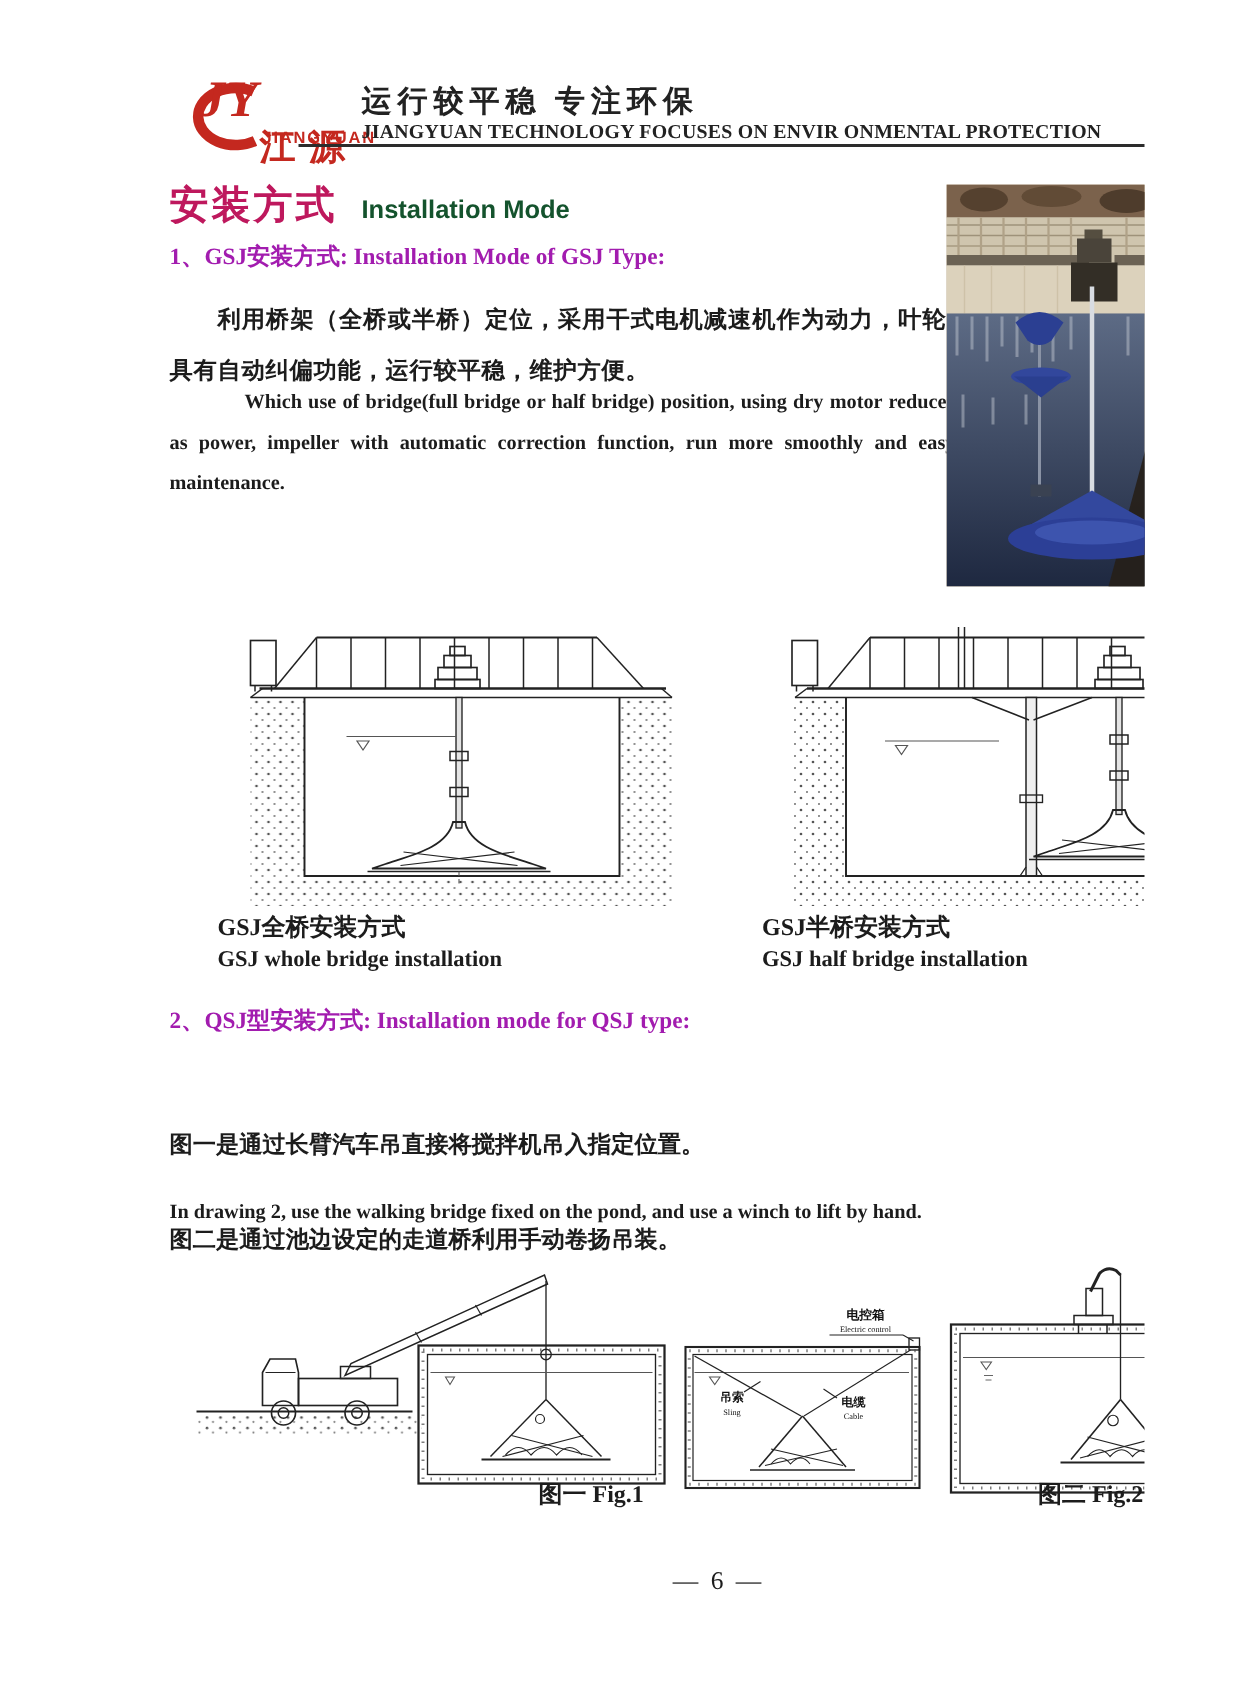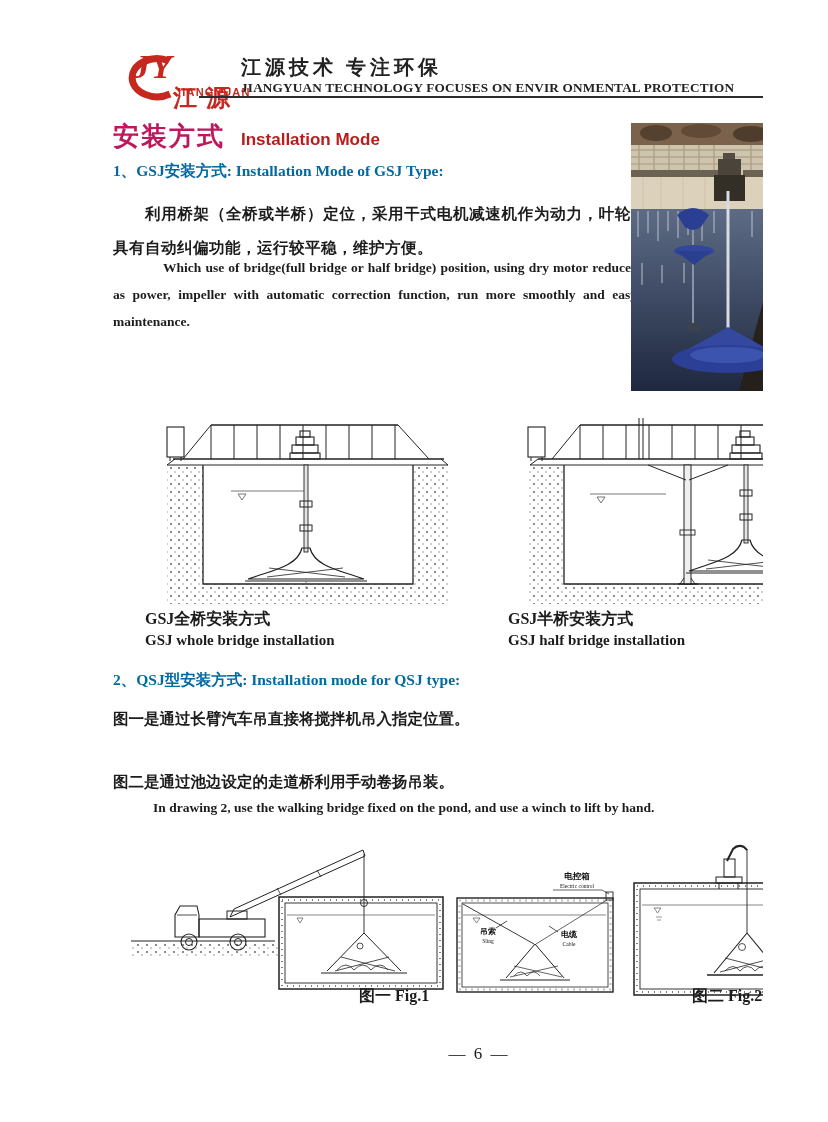--- a/index.html
+++ b/index.html
@@ -17,37 +17,37 @@
   .logo-jy { left:16px; top:0px; font:italic 700 34px "Liberation Serif", serif; color:#c4281f; letter-spacing:1px; }
   .logo-cn { left:56px; top:6px; font:700 24px "Liberation Serif", serif; color:#c4281f; letter-spacing:9px; white-space:nowrap;margin-top:28px; }
   .logo-sub { left:58px; top:38px; font:700 11px "Liberation Sans", sans-serif; color:#c4281f; letter-spacing:1.2px; }
   .slogan-cn { left:176px; top:54px; font:700 20px "Liberation Serif", serif; color:#222; letter-spacing:4px; white-space:nowrap; }
   .slogan-en { left:176px; top:80px; font:700 13.2px "Liberation Serif", serif; color:#222; letter-spacing:0.2px; white-space:nowrap; }
   .header-rule { left:134px; top:96px; width:666px; height:2px; background:#2c2c2c; }
 
   
   .page-title { left:48px; top:119px; white-space:nowrap; }
   .page-title-cn { font:700 26px "Liberation Sans", sans-serif; color:#be185d; letter-spacing:2px; }
-  .page-title-en { font:600 17px "Liberation Sans", sans-serif; color:#b91c1c; margin-left:12px;margin-top:16px; }
-
-  .h-item { font:700 15.5px "Liberation Serif", serif; color:#0369a1; white-space:nowrap; }
+  .page-title-en { font:600 17px "Liberation Sans", sans-serif; color:#14532d; margin-left:12px;margin-top:16px; }
+
+  .h-item { font:700 15.5px "Liberation Serif", serif; color:#a21caf; white-space:nowrap; }
   .heading1 { left:48px; top:161px; }
   .heading2 { left:48px; top:670px; }
 
   .para-cn { left:48px; top:197px; width:518px; font:700 15.5px "Liberation Serif", serif;
              line-height:34px; text-indent:32px; text-align:justify; letter-spacing:0.5px; }
   .para-en { left:48px; top:254px; width:524px; font:700 13.5px "Liberation Serif", serif;
              line-height:27px; text-indent:50px; text-align:justify; }
 
-  .fig-cn { font:700 15.5px "Liberation Serif", serif; white-space:nowrap; }
+  .fig-cn { font:700 15.5px "Liberation Serif", serif; white-space:nowrap;margin-top:44px; }
   .fig-en { font:700 13.5px "Liberation Serif", serif; white-space:nowrap; }
   .d1cn { left:48px; top:709px; }
   .d1en { left:48px; top:736px; }
   .d2cn { left:48px; top:772px; }
-  .d2en { left:48px; top:800px;margin-left:40px; }
+  .d2en { left:48px; top:800px; }
 
   
   .photo { left:566px; top:123px; width:220px; height:268px; background:#cdc3b0; }
 
   
   .drawA { left:80px;  top:418px; }
   .drawB { left:443px; top:418px; }
   .drawC { left:62px;  top:845px; }
   .drawD { left:385px; top:868px; }
   .drawE { left:565px; top:843px; }
@@ -74,21 +74,21 @@
 <div class="page">
 
   <div class="abs logo">
     <svg class="abs logo-swoosh" width="58" height="48" viewBox="0 0 58 48">
       <path d="M52,7 A25,19 0 1 0 53,40" fill="none" stroke="#c4281f" stroke-width="7"></path>
     </svg>
     <div class="abs logo-jy">JY</div>
     <div class="abs logo-cn">江源</div>
     <div class="abs logo-sub">JIANGYUAN</div>
   </div>
-  <div class="abs slogan-cn">江源技术 专注环保</div>
+  <div class="abs slogan-cn">运行较平稳 专注环保</div>
   <div class="abs slogan-en">JIANGYUAN TECHNOLOGY FOCUSES ON ENVIR ONMENTAL PROTECTION</div>
   <div class="abs header-rule"></div>
 
   <div class="abs page-title">
     <span class="page-title-cn">安装方式</span>
     <span class="page-title-en">Installation Mode</span>
   </div>
 
   <div class="abs h-item heading1">1、GSJ安装方式: Installation Mode of GSJ Type:</div>
   <div class="abs para-cn">利用桥架（全桥或半桥）定位，采用干式电机减速机作为动力，叶轮具有自动纠偏功能，运行较平稳，维护方便。</div>

